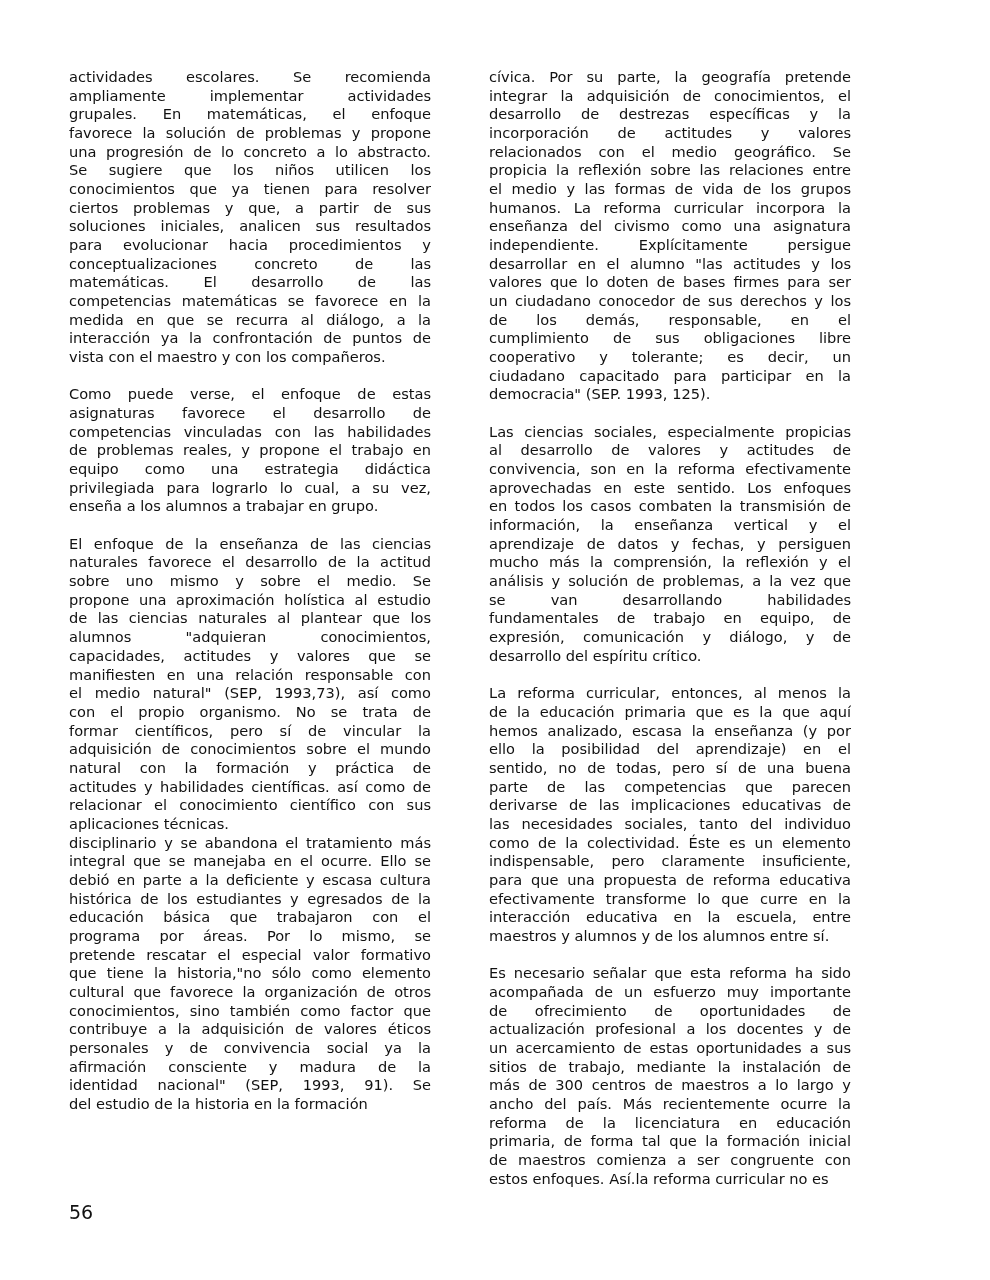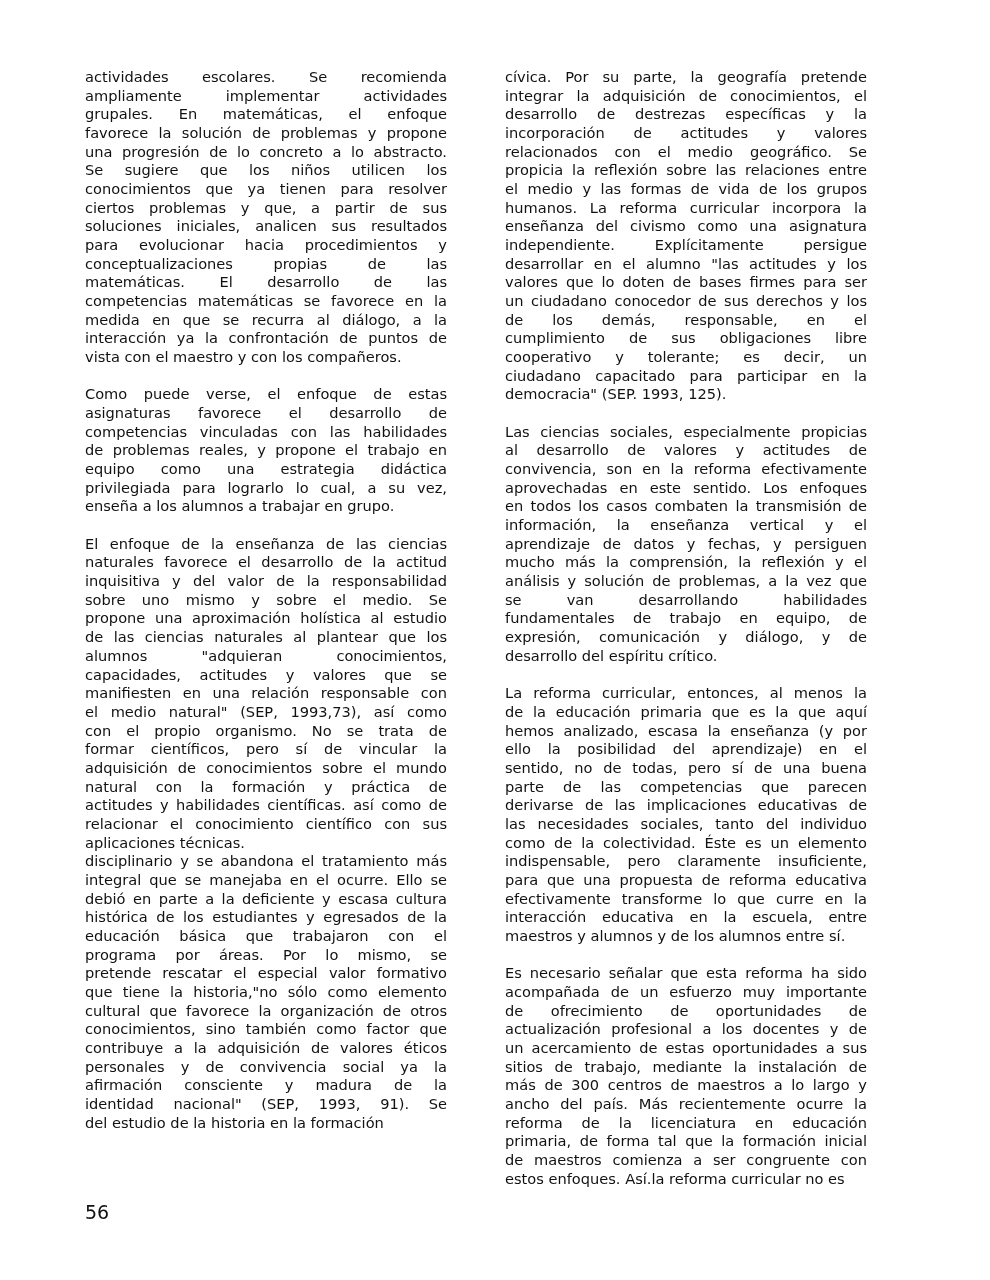--- a/index.html
+++ b/index.html
@@ -1,17 +1,17 @@
 <!DOCTYPE html>
 <html><head>
   <meta charset="utf-8">
   <style>
     html, body { margin: 0; padding: 0; background: #ffffff; }
     body { width: 990px; height: 1280px; position: relative; overflow: hidden; }
-    .page { position: absolute; left: 16px; top: 0; width: 909px; height: 1280px; background: #fff; }
+    .page { position: absolute; left: 0; top: 0; width: 909px; height: 1280px; background: #fff; }
     .col { position: absolute; top: 68px; width: 362px; font-family: "DejaVu Sans", sans-serif; font-size: 14.6px; line-height: 18.68px; color: #111; }
     .col-left { left: 69px; }
     .col-right { left: 489px; }
     .line { display: block; white-space: nowrap; height: 18.68px; }
     .line.j { text-align: justify; text-align-last: justify; white-space: normal; overflow: hidden; }
     .gap { display: block; height: 18.68px; }
     .page-number { position: absolute; left: 69px; top: 1201px; font-family: "DejaVu Sans", sans-serif; font-size: 19px; color: #111; }
   </style>
 </head>
 <body>
@@ -22,42 +22,41 @@
         <span class="line j">actividades escolares. Se recomienda</span>
         <span class="line j">ampliamente implementar actividades</span>
         <span class="line j">grupales. En matemáticas, el enfoque</span>
         <span class="line j">favorece la solución de problemas y propone</span>
         <span class="line j">una progresión de lo concreto a lo abstracto.</span>
         <span class="line j">Se sugiere que los niños utilicen los</span>
         <span class="line j">conocimientos que ya tienen para resolver</span>
         <span class="line j">ciertos problemas y que, a partir de sus</span>
         <span class="line j">soluciones iniciales, analicen sus resultados</span>
         <span class="line j">para evolucionar hacia procedimientos y</span>
-        <span class="line j">conceptualizaciones propias de las</span>
+        <span class="line j">conceptualizaciones concreto de las</span>
         <span class="line j">matemáticas. El desarrollo de las</span>
         <span class="line j">competencias matemáticas se favorece en la</span>
         <span class="line j">medida en que se recurra al diálogo, a la</span>
         <span class="line j">interacción ya la confrontación de puntos de</span>
         <span class="line">vista con el maestro y con los compañeros.</span>
       </div>
       <span class="gap"></span>
       <div>
         <span class="line j">Como puede verse, el enfoque de estas</span>
         <span class="line j">asignaturas favorece el desarrollo de</span>
         <span class="line j">competencias vinculadas con las habilidades</span>
         <span class="line j">de problemas reales, y propone el trabajo en</span>
         <span class="line j">equipo como una estrategia didáctica</span>
         <span class="line j">privilegiada para lograrlo lo cual, a su vez,</span>
         <span class="line">enseña a los alumnos a trabajar en grupo.</span>
       </div>
       <span class="gap"></span>
       <div>
         <span class="line j">El enfoque de la enseñanza de las ciencias</span>
         <span class="line j">naturales favorece el desarrollo de la actitud</span>
-        <span class="line j">inquisitiva y del valor de la responsabilidad</span>
         <span class="line j">sobre uno mismo y sobre el medio. Se</span>
         <span class="line j">propone una aproximación holística al estudio</span>
         <span class="line j">de las ciencias naturales al plantear que los</span>
         <span class="line j">alumnos "adquieran conocimientos,</span>
         <span class="line j">capacidades, actitudes y valores que se</span>
         <span class="line j">manifiesten en una relación responsable con</span>
         <span class="line j">el medio natural" (SEP, 1993,73), así como</span>
         <span class="line j">con el propio organismo. No se trata de</span>
         <span class="line j">formar científicos, pero sí de vincular la</span>
         <span class="line j">adquisición de conocimientos sobre el mundo</span>

